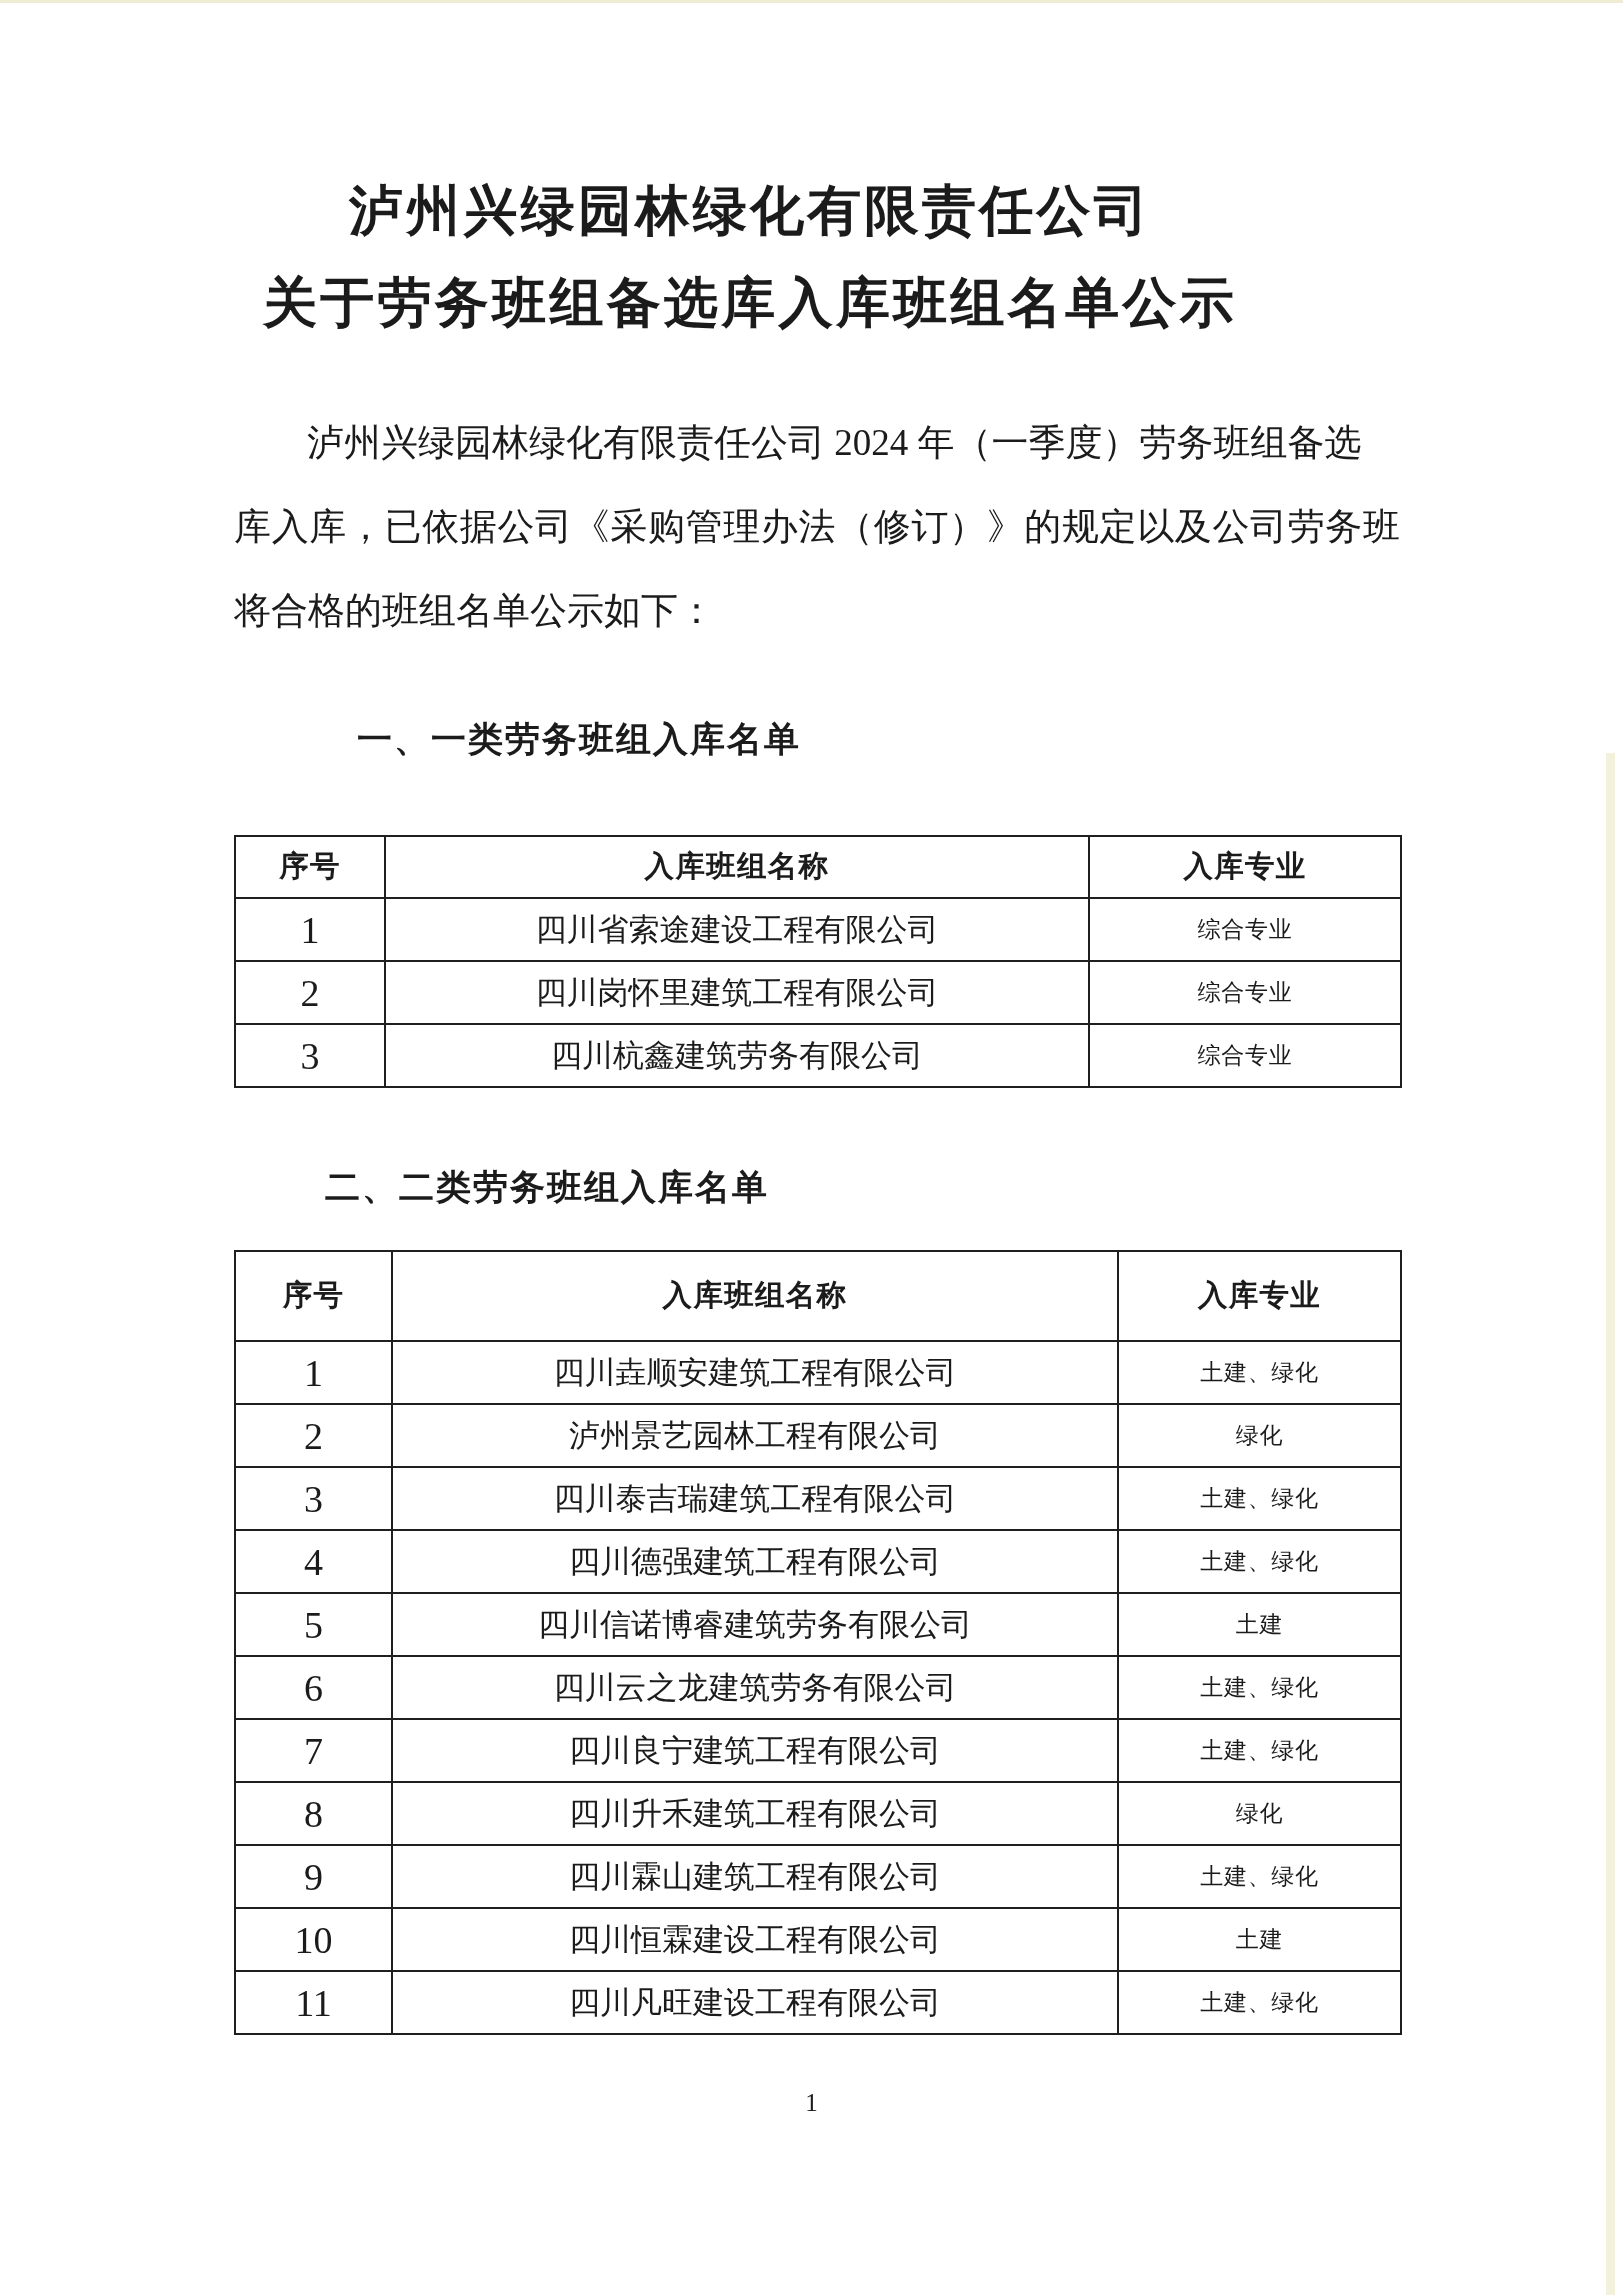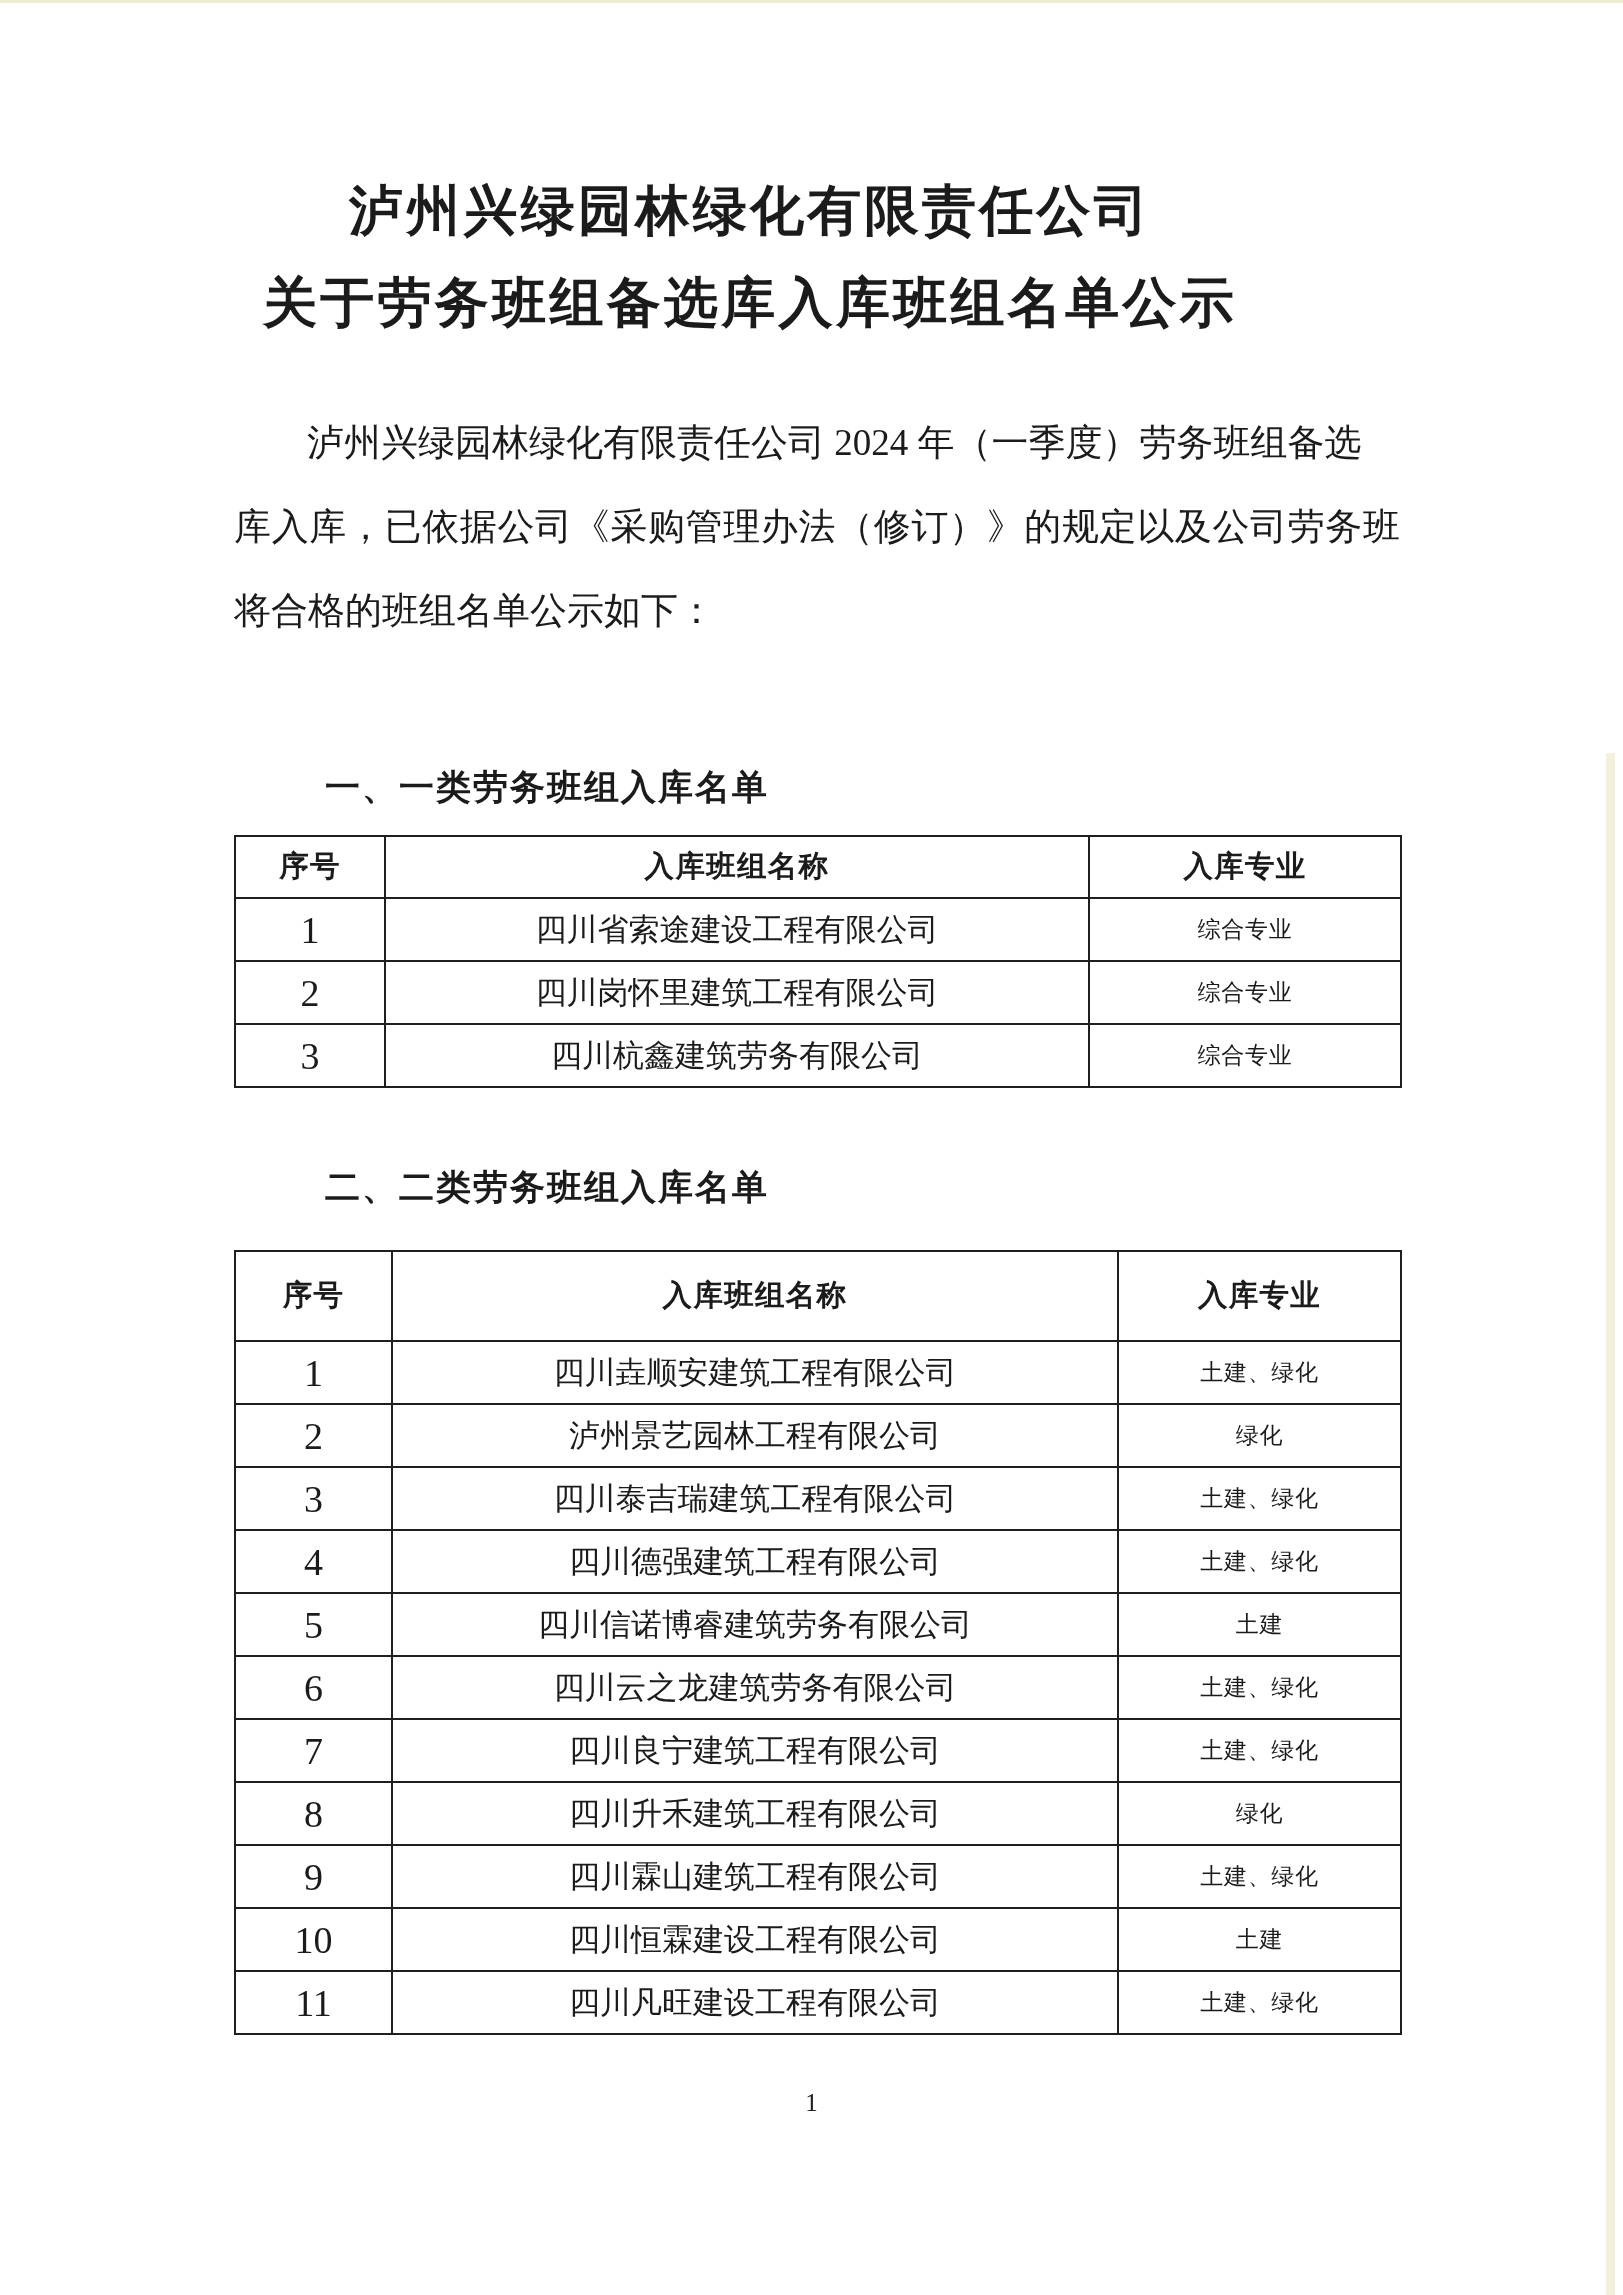--- a/index.html
+++ b/index.html
@@ -61,21 +61,21 @@
   
   .section-heading {
     position: absolute;
     left: 325px;
     font-family: "Liberation Sans", "DejaVu Sans", sans-serif;
     font-weight: 700;
     font-size: 35px;
     letter-spacing: 2px;
     white-space: nowrap;
   }
-  #heading1 { top: 764px; }
+  #heading1 { top: 716px; margin-left: 32px; }
   #heading2 { top: 1164px; }
   
   table {
     position: absolute;
     left: 234px;
     width: 1166px;
     border-collapse: collapse;
     table-layout: fixed;
     border-radius: 17px;
   }

